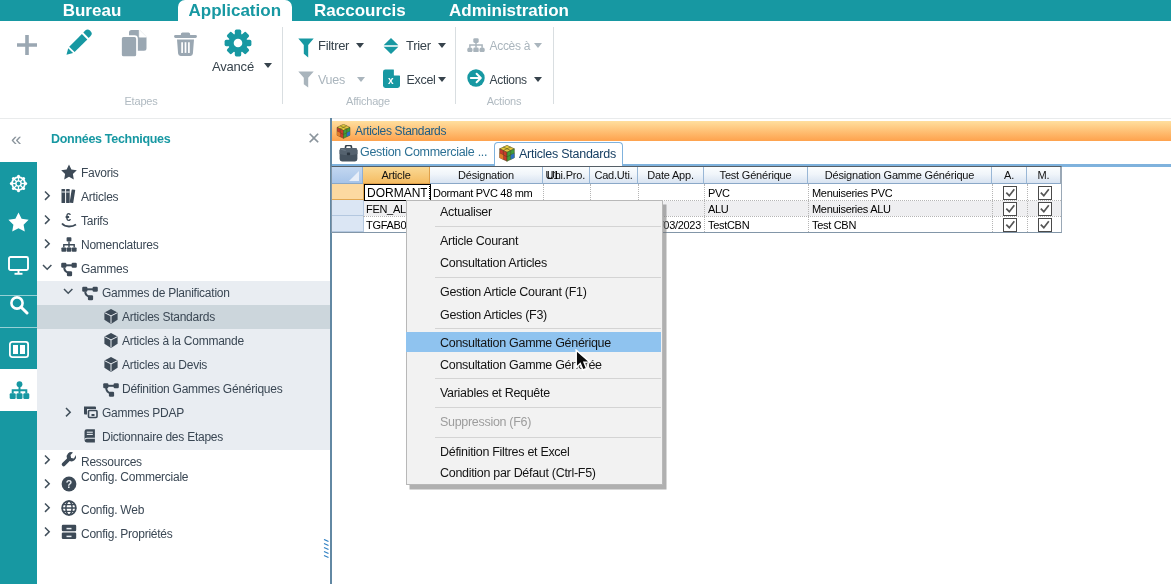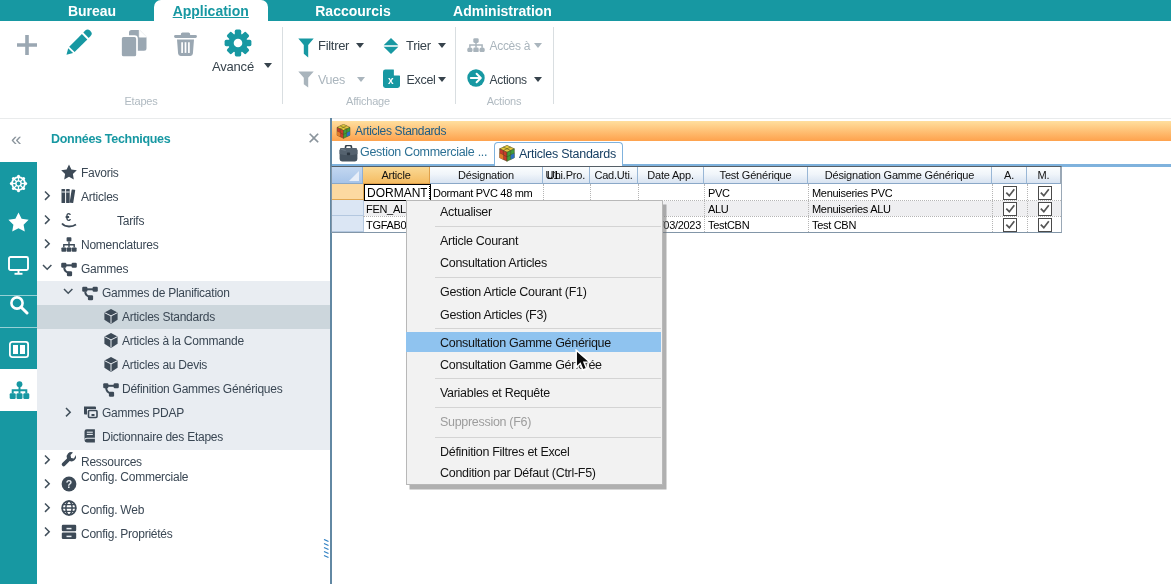--- a/index.html
+++ b/index.html
@@ -1,20 +1,20 @@
 <!DOCTYPE html>
 <html><head><meta charset="utf-8">
 <style>
   html,body{margin:0;padding:0;}
   body{width:1171px;height:584px;overflow:hidden;font-family:"Liberation Sans",sans-serif;background:#fff;}
   #app{position:relative;width:1171px;height:584px;}
   .abs{position:absolute;}
   
   .topbar{left:0;top:0;width:1171px;height:21px;background:#1798a2;}
-  .toptab{position:absolute;top:0;height:32px;line-height:22px;color:#fff;font-size:14px;font-weight:bold;text-align:center;}
+  .toptab{position:absolute;top:0;height:32px;line-height:22px;color:#fff;font-size:17px;font-weight:bold;text-align:center;}
   .toptab.active{background:#fff;color:#1798a2;border-radius:7px 7px 0 0;}
   
   .toolbar{left:0;top:21px;width:1171px;height:97px;background:#fff;border-bottom:1px solid #e9ebec;}
   .vsep{position:absolute;width:1px;background:#d9dee1;}
   .grplabel{position:absolute;font-size:11px;letter-spacing:-0.2px;color:#b0bac1;text-align:center;}
   .tlabel{position:absolute;font-size:12px;letter-spacing:-0.3px;color:#37434c;line-height:14px;}
   .tlabel.dis{color:#aab5bd;text-align:center;}
   .caret{position:absolute;width:0;height:0;border-left:4.8px solid transparent;border-right:4.8px solid transparent;border-top:5.5px solid #37434c;}
   .caret.dis{border-top-color:#aab5bd;}
   
@@ -46,21 +46,21 @@
   .mi{position:absolute;left:440px;font-size:12.5px;letter-spacing:-0.3px;color:#141414;line-height:22px;}
   .mi.dis{color:#9d9d9d;}
   .msep{position:absolute;left:434.5px;width:226px;height:1px;background:#d4d4d4;}
   .mhl{left:406px;top:332.4px;width:254.5px;height:19.4px;background:#8fc3ef;}
 </style></head>
 <body>
 <div id="app">
 
   <div class="abs topbar"></div>
   <div class="toptab" style="left:52px;width:80px;">Bureau</div>
-  <div class="toptab active" style="left:154px;width:113.5px;text-decoration:underline;">Application</div>
+  <div class="toptab active" style="left:178px;width:113.5px;">Application</div>
   <div class="toptab" style="left:314px;width:78px;">Raccourcis</div>
   <div class="toptab" style="left:449px;width:107px;">Administration</div>
 
   <div class="abs toolbar"></div>
   <div class="abs" style="left:15px;top:34px;">
     <svg width="24" height="23" viewBox="0 0 24 23">
         <path d="M10.2 1h3.6v8.2H22v3.6h-8.2V21h-3.6v-8.2H2V9.2h8.2z" fill="#9aa7b2"></path>
       </svg>
   </div>
   <div class="abs" style="left:62px;top:28px;">
@@ -372,21 +372,21 @@
           <rect x="0.8" y="0.8" width="14.4" height="6.4" rx="1.2"></rect>
           <rect x="0.8" y="8.6" width="14.4" height="6.4" rx="1.2"></rect>
           <g stroke="#e9edf2" stroke-width="1.5" fill="none">
             <path d="M5.5 4.6h5"></path>
             <path d="M5.5 12.4h5"></path>
           </g>
         </g>
   </svg>
   <div class="trow" style="left:81px;top:160.5px;">Favoris</div>
   <div class="trow" style="left:81px;top:184.5px;">Articles</div>
-  <div class="trow" style="left:81px;top:208.5px;margin-left:36px;">Tarifs</div>
+  <div class="trow" style="left:81px;top:208.5px;">Tarifs</div>
   <div class="trow" style="left:81px;top:232.5px;">Nomenclatures</div>
   <div class="trow" style="left:81px;top:256.5px;">Gammes</div>
   <div class="trow" style="left:102px;top:281px;">Gammes de Planification</div>
   <div class="trow" style="left:122px;top:305px;">Articles Standards</div>
   <div class="trow" style="left:122px;top:329px;">Articles à la Commande</div>
   <div class="trow" style="left:122px;top:353px;">Articles au Devis</div>
   <div class="trow" style="left:122px;top:377px;">Définition Gammes Génériques</div>
   <div class="trow" style="left:102px;top:401px;">Gammes PDAP</div>
   <div class="trow" style="left:102px;top:425px;">Dictionnaire des Etapes</div>
   <div class="trow" style="left:81px;top:449.5px;">Ressources</div>

